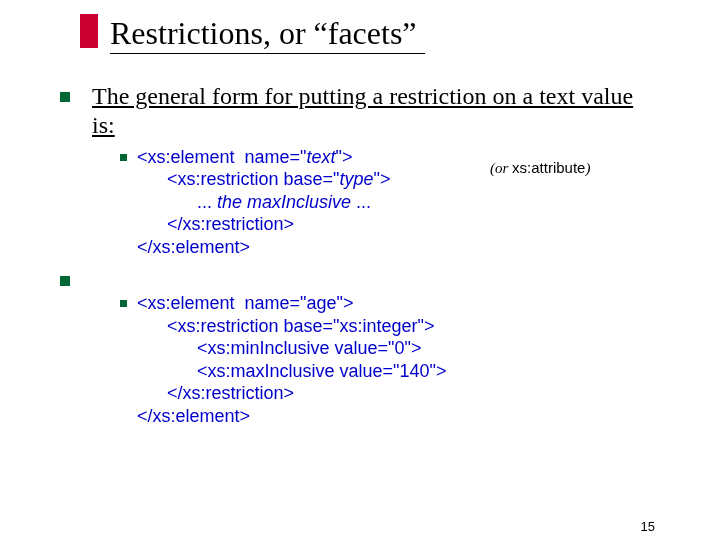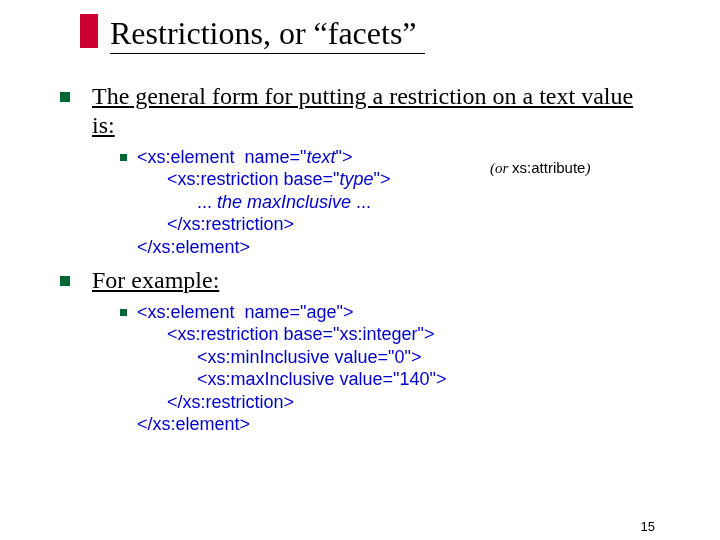--- a/index.html
+++ b/index.html
@@ -126,21 +126,20 @@
       <div class="bullet"></div>
       <div class="code-block"><span>&lt;xs:element  name="</span><span class="italic">text</span><span>"&gt;</span>
 <span>      &lt;xs:restriction base="</span><span class="italic">type</span><span>"&gt;</span>
 <span>            ... </span><span class="italic">the maxInclusive</span><span> ...</span>
 <span>      &lt;/xs:restriction&gt;</span>
 <span>&lt;/xs:element&gt;</span></div>
     </div>
 
     <div class="lvl1">
       <div class="bullet"></div>
-      <div class="text">For example:</div>
     </div>
 
     <div class="lvl2">
       <div class="bullet"></div>
       <div class="code-block"><span>&lt;xs:element  name="age"&gt;</span>
 <span>      &lt;xs:restriction base="xs:integer"&gt;</span>
 <span>            &lt;xs:minInclusive value="0"&gt;</span>
 <span>            &lt;xs:maxInclusive value="140"&gt;</span>
 <span>      &lt;/xs:restriction&gt;</span>
 <span>&lt;/xs:element&gt;</span></div>

